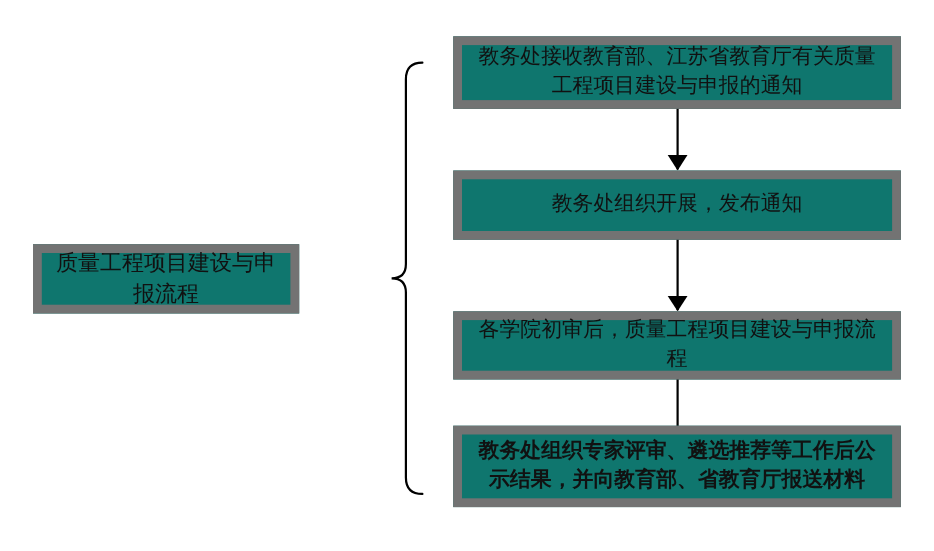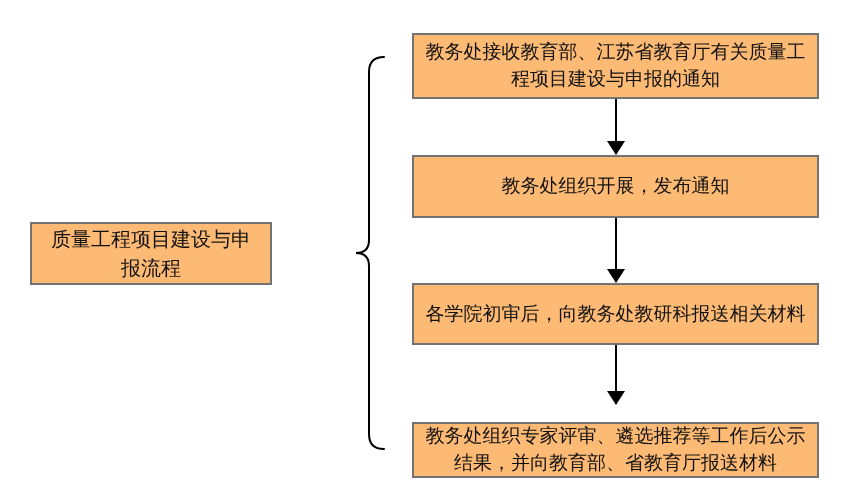--- a/index.html
+++ b/index.html
@@ -12,42 +12,42 @@
     width: 849px;
     height: 501px;
     background: #ffffff;
     font-family: "Liberation Sans", "DejaVu Sans", sans-serif;
     color: #111111;
     overflow: hidden;
   }
   .node {
     position: absolute;
     box-sizing: border-box;
-    border: 2px solid #737373;
-    background: #fdba74;
+    border: 8px solid #737373;
+    background: #0f766e;
     display: flex;
     align-items: center;
     justify-content: center;
     text-align: center;
     font-size: 19px;
     line-height: 1.42;
     padding: 2px 10px;
   }
   .title-box {
     left: 30px;
     top: 222px;
     width: 242px;
     height: 63px;
     font-size: 20px;
   }
   .step { left: 412px; width: 407px; }
   .step-1 { top: 33px;  height: 66px; }
   .step-2 { top: 155px; height: 63px; }
   .step-3 { top: 283px; height: 62px; }
-  .step-4 { top: 422px; height: 56px; }
+  .step-4 { top: 387px; height: 74px; font-weight: bold; }
 
   .brace {
     position: absolute;
     left: 348px;
     top: 50px;
     width: 42px;
     height: 406px;
   }
 
   .arrow {
@@ -102,21 +102,21 @@
   <div class="node step step-2">
     <span>教务处组织开展，发布通知</span>
   </div>
 
   <div class="arrow arrow-2">
     <div class="line"></div>
     <div class="head"></div>
   </div>
 
   <div class="node step step-3">
-    <span>各学院初审后，向教务处教研科报送相关材料</span>
+    <span>各学院初审后，质量工程项目建设与申报流程</span>
   </div>
 
   <div class="arrow arrow-3">
     <div class="line"></div>
     <div class="head"></div>
   </div>
 
   <div class="node step step-4">
     <span>教务处组织专家评审、遴选推荐等工作后公示结果，并向教育部、省教育厅报送材料</span>
   </div>

